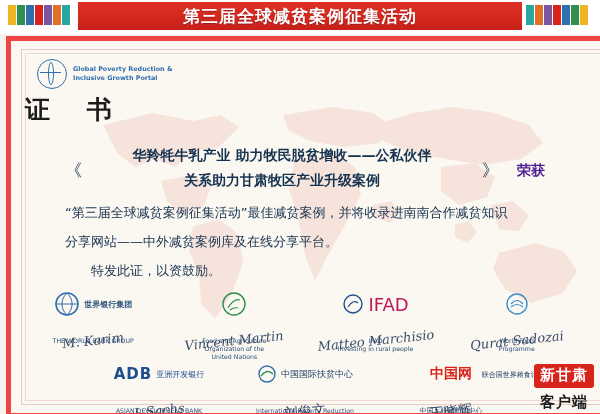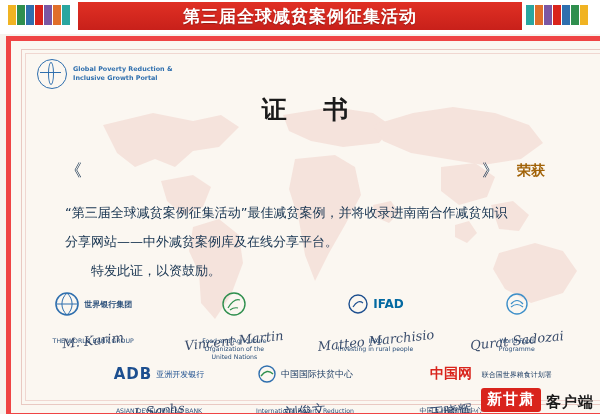--- a/index.html
+++ b/index.html
@@ -120,21 +120,20 @@
     line-height: 9px;
     color: #2f6fae;
     font-weight: bold;
     white-space: pre-line;
   }
   
   .cert-title {
     position: absolute;
     left: 0; top: 52px;
     width: 588px;
-    text-align: center;
     font-size: 25px;
     letter-spacing: 14px;
     text-indent: 14px;
     color: #1b1b1b;
     font-weight: bold;
     font-family: "DejaVu Serif", "Liberation Serif", serif;
   }
   
   .body-block {
     position: absolute;
@@ -164,21 +163,21 @@
     font-size: 14px;
     font-weight: bold;
     line-height: 25px;
     color: #15324f;
   }
   .award-suffix {
     position: absolute;
     right: 0; top: 16px;
     font-size: 14px;
     font-weight: bold;
-    color: #a16207;
+    color: #4c1d95;
   }
   .para {
     margin-top: 2px;
     text-indent: 0;
     font-size: 13px;
     line-height: 27px;
   }
   .para2 { text-indent: 26px; }
   
   .logo-row-1 {
@@ -234,22 +233,23 @@
   .sig.cn {
     font-style: normal;
     font-size: 14px;
     color: #16305a;
   }
   
   .channel-badge {
     position: absolute;
     right: 6px; bottom: 2px;
     display: flex;
-    align-items: flex-end;
+    align-items: center;
     gap: 5px;
+    flex-direction: column;
   }
   .channel-logo {
     background: #d9241c;
     color: #fff;
     font-size: 15px;
     font-weight: bold;
     padding: 2px 6px 3px;
     border-radius: 3px;
     letter-spacing: 1px;
     font-family: "DejaVu Sans", "Liberation Sans", sans-serif;
@@ -312,20 +312,24 @@
       <div class="org-globe"></div>
       <div class="org-text">Global Poverty Reduction &amp;
 Inclusive Growth Portal</div>
     </div>
 
     <div class="cert-title">证  书</div>
 
     <div class="body-block">
       <div class="award-line">
         <span class="quote-open">《</span>
+        <div class="award-title">
+          <div>华羚牦牛乳产业  助力牧民脱贫增收——公私伙伴</div>
+          <div>关系助力甘肃牧区产业升级案例</div>
+        </div>
         <span class="quote-close">》</span>
         <span class="award-suffix">荣获</span>
       </div>
       <div class="para">“第三届全球减贫案例征集活动”最佳减贫案例，并将收录进南南合作减贫知识</div>
       <div class="para">分享网站——中外减贫案例库及在线分享平台。</div>
       <div class="para para2">特发此证，以资鼓励。</div>
     </div>
 
     <div class="logo-row-1">
 
@@ -354,21 +358,21 @@
 United Nations</div>
         <div class="sig">Vincent Martin</div>
       </div>
 
       <div class="logo-item">
         <div class="logo-mark">
           <svg width="22" height="22" viewBox="0 0 22 22">
             <circle cx="11" cy="11" r="9" fill="none" stroke="#1d4f8f" stroke-width="1.4"></circle>
             <path d="M6 14 q5 -8 10 -4" fill="none" stroke="#1d4f8f" stroke-width="1.2"></path>
           </svg>
-          <span style="font-size:12px;font-weight:bold;color:#0369a1;">IFAD</span>
+          <span style="font-size:18px;font-weight:normal;color:#be185d;">IFAD</span>
         </div>
         <div class="logo-caption">IFAD
 Investing in rural people</div>
         <div class="sig">Matteo Marchisio</div>
       </div>
 
       <div class="logo-item">
         <div class="logo-mark">
           <svg width="24" height="24" viewBox="0 0 24 24">
             <circle cx="12" cy="12" r="10" fill="none" stroke="#3d8fc9" stroke-width="1.4"></circle>

